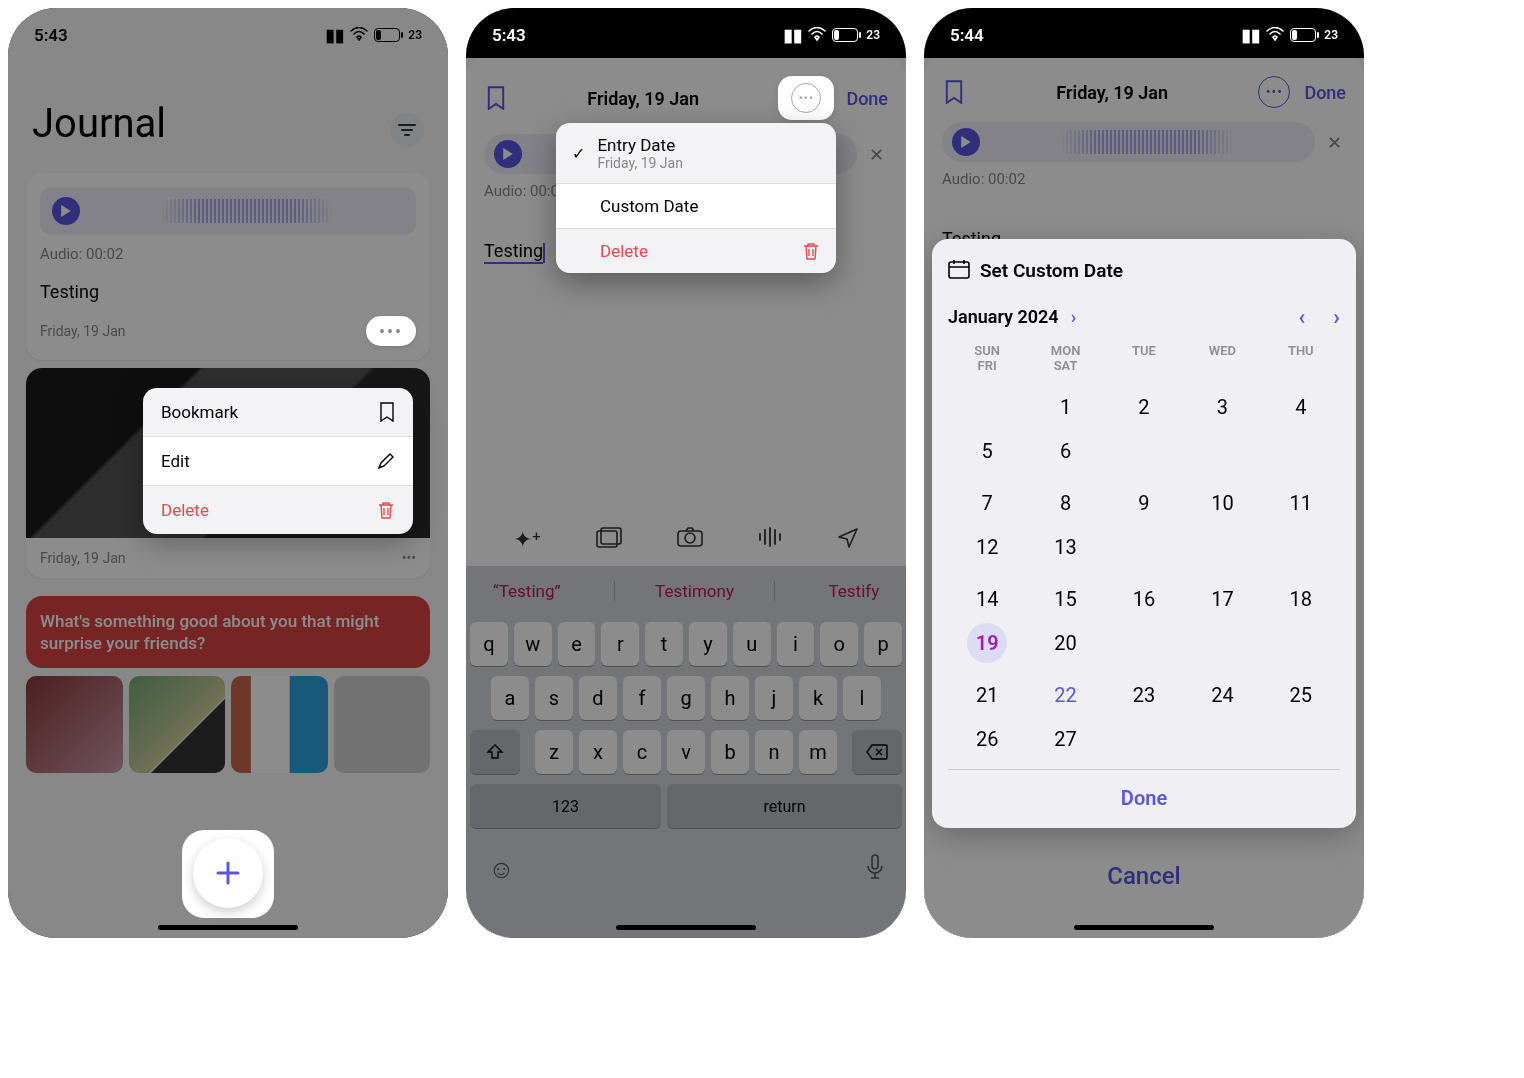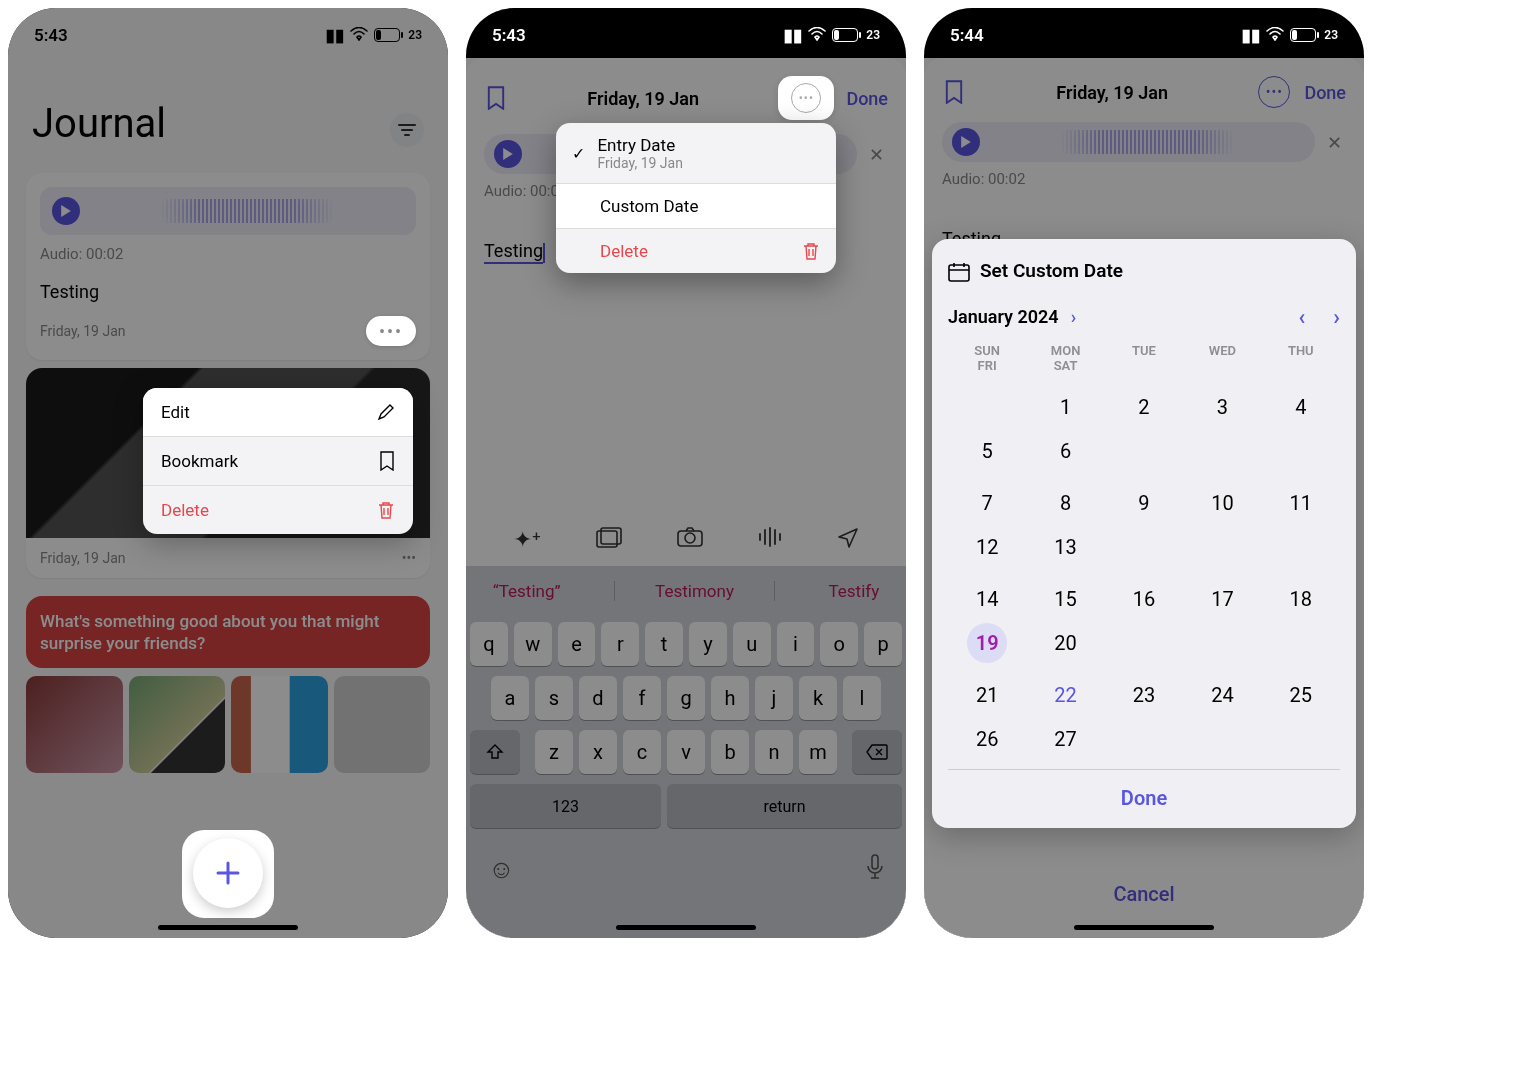--- a/index.html
+++ b/index.html
@@ -95,24 +95,24 @@
   .key.wide2{ max-width:none; flex:2;}
   .krow.bottom .key { max-width:none;}
   .emoji-row { display:flex; justify-content:space-between; padding:10px 22px 28px; font-size:26px; color:#555;}
   
   
   .sheet3 { position:absolute; top:50px; left:0; right:0; bottom:0; background:#fff; border-radius:18px 18px 0 0;}
   .hdr3 { display:flex; align-items:center; justify-content:space-between; padding:18px 18px 10px;}
   .hdr-more3 { width:32px; height:32px; border-radius:50%; border:1.5px solid #5a56e0; display:flex; align-items:center; justify-content:center; color:#5a56e0; font-size:14px; letter-spacing:1px;}
   .entry3 { padding:4px 18px;}
   
-  .cancel-link { position:absolute; bottom:32px; left:0; right:0; text-align:center; color:#5a56e0; font-size:20px; font-weight:500; z-index:3;}
+  .cancel-link { position:absolute; bottom:48px; left:0; right:0; text-align:center; color:#5a56e0; font-size:24px; font-weight:500; z-index:3;}
   
   .date-sheet { position:absolute; left:8px; right:8px; bottom:110px; background:#efeff4; border-radius:16px; z-index:30; padding:20px 16px 14px; box-shadow:0 8px 30px rgba(0,0,0,0.25);}
-  .ds-title { display:flex; align-items:flex-end; gap:10px; font-size:19px; font-weight:600; margin-bottom:22px;}
+  .ds-title { display:flex; align-items:flex-start; gap:10px; font-size:19px; font-weight:600; margin-bottom:22px;}
   .month-row { display:flex; align-items:center; justify-content:space-between; margin-bottom:14px;}
   .month-lbl { font-size:18px; font-weight:600; display:flex; align-items:center; gap:12px;}
   .month-lbl .chev{ color:#5a56e0;}
   .nav-arrows { display:flex; gap:28px; color:#5a56e0; font-size:22px; font-weight:600;}
   .dow-row, .wk-row { display:grid; grid-template-columns: repeat(5,1fr); text-align:center;}
   .dow-row { color:#8e8e93; font-size:13px; font-weight:600; margin-bottom:12px;}
   .wk-row { margin-bottom:8px;}
   .day { height:44px; display:flex; align-items:center; justify-content:center; font-size:20px;}
   .day.sel { position:relative;}
   .day.sel::before{ content:""; position:absolute; width:40px; height:40px; border-radius:50%; background:#dcdcf5;}
@@ -182,30 +182,30 @@
       </div>
       <div class="thumb-row">
         <div class="thumb a"></div>
         <div class="thumb b"></div>
         <div class="thumb c"></div>
         <div class="thumb d"></div>
       </div>
     </div>
 
     <div class="ctx-menu">
+      <div class="ctx-item">
+        <span>Bookmark</span>
+        <svg width="16" height="20" viewBox="0 0 16 20">
+            <path d="M2 1h12v18l-6-4-6 4z" fill="none" stroke="#000" stroke-width="1.4"></path>
+          </svg>
+      </div>
       <div class="ctx-item highlighted">
         <span>Edit</span>
         <svg width="18" height="18" viewBox="0 0 18 18">
             <path d="M2 16l2-5 9-9 3 3-9 9-5 2z" fill="none" stroke="#000" stroke-width="1.4"></path>
-          </svg>
-      </div>
-      <div class="ctx-item">
-        <span>Bookmark</span>
-        <svg width="16" height="20" viewBox="0 0 16 20">
-            <path d="M2 1h12v18l-6-4-6 4z" fill="none" stroke="#000" stroke-width="1.4"></path>
           </svg>
       </div>
       <div class="ctx-item danger">
         <span>Delete</span>
         <svg width="18" height="20" viewBox="0 0 18 20">
             <path d="M2 5h14M6 5V3h6v2M4 5l1 13h8l1-13M7 8v7M11 8v7" fill="none" stroke="#e5484d" stroke-width="1.4"></path>
           </svg>
       </div>
     </div>
 

